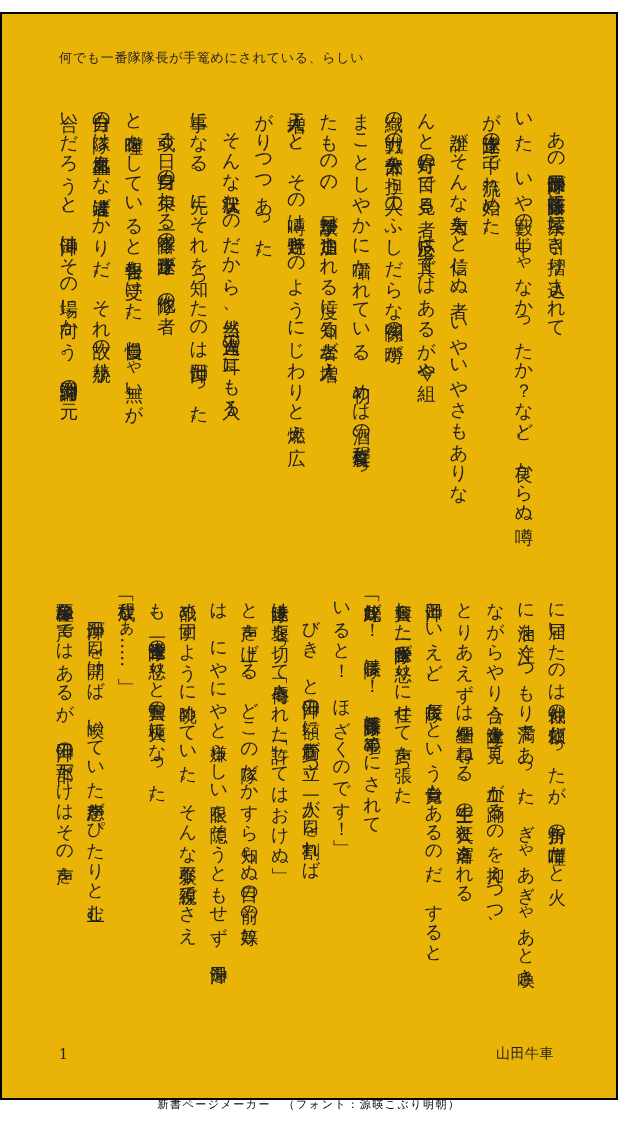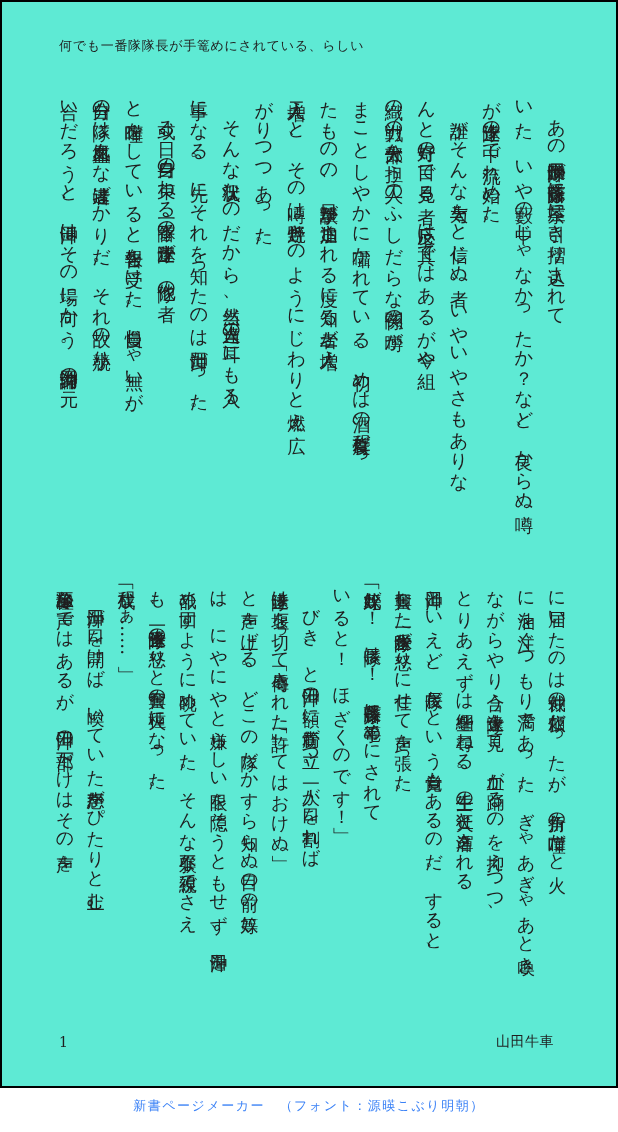--- a/index.html
+++ b/index.html
@@ -11,25 +11,25 @@
     height: 1132px;
     position: relative;
     background: #ffffff;
     font-family: "DejaVu Serif", "Liberation Serif", serif;
     color: #1f1f1f;
     overflow: hidden;
   }
   .page-frame {
     position: absolute;
     left: 0;
-    top: 0;
+    top: 12px;
     width: 614px;
     height: 1084px;
     border: 2px solid #000000;
-    background: #5eead4;
+    background: #eab308;
     box-sizing: content-box;
   }
   .header-title {
     position: absolute;
     left: 57px;
     top: 34px;
     font-size: 13px;
     letter-spacing: 0.7px;
     line-height: 19px;
     white-space: nowrap;
@@ -73,23 +73,23 @@
     font-size: 14px;
     letter-spacing: 0.5px;
     font-family: Liberation Serif, serif;
   }
   .footer-credit {
     position: absolute;
     left: 0;
     top: 1097px;
     width: 618px;
     text-align: center;
-    font-size: 13px;
+    font-size: 11px;
     letter-spacing: 1.5px;
-    color: #3b82f6;
+    color: #000000;
   }
 </style>
 </head>
 <body>
 
 <div class="page-frame">
   <div class="header-title">何でも一番隊隊長が手篭めにされている、らしい</div>
 
   <div class="vtext top-block">
       <div class="text-line">　あの沖田隊長が斎藤隊長に茶屋に引き摺り込まれて</div>

